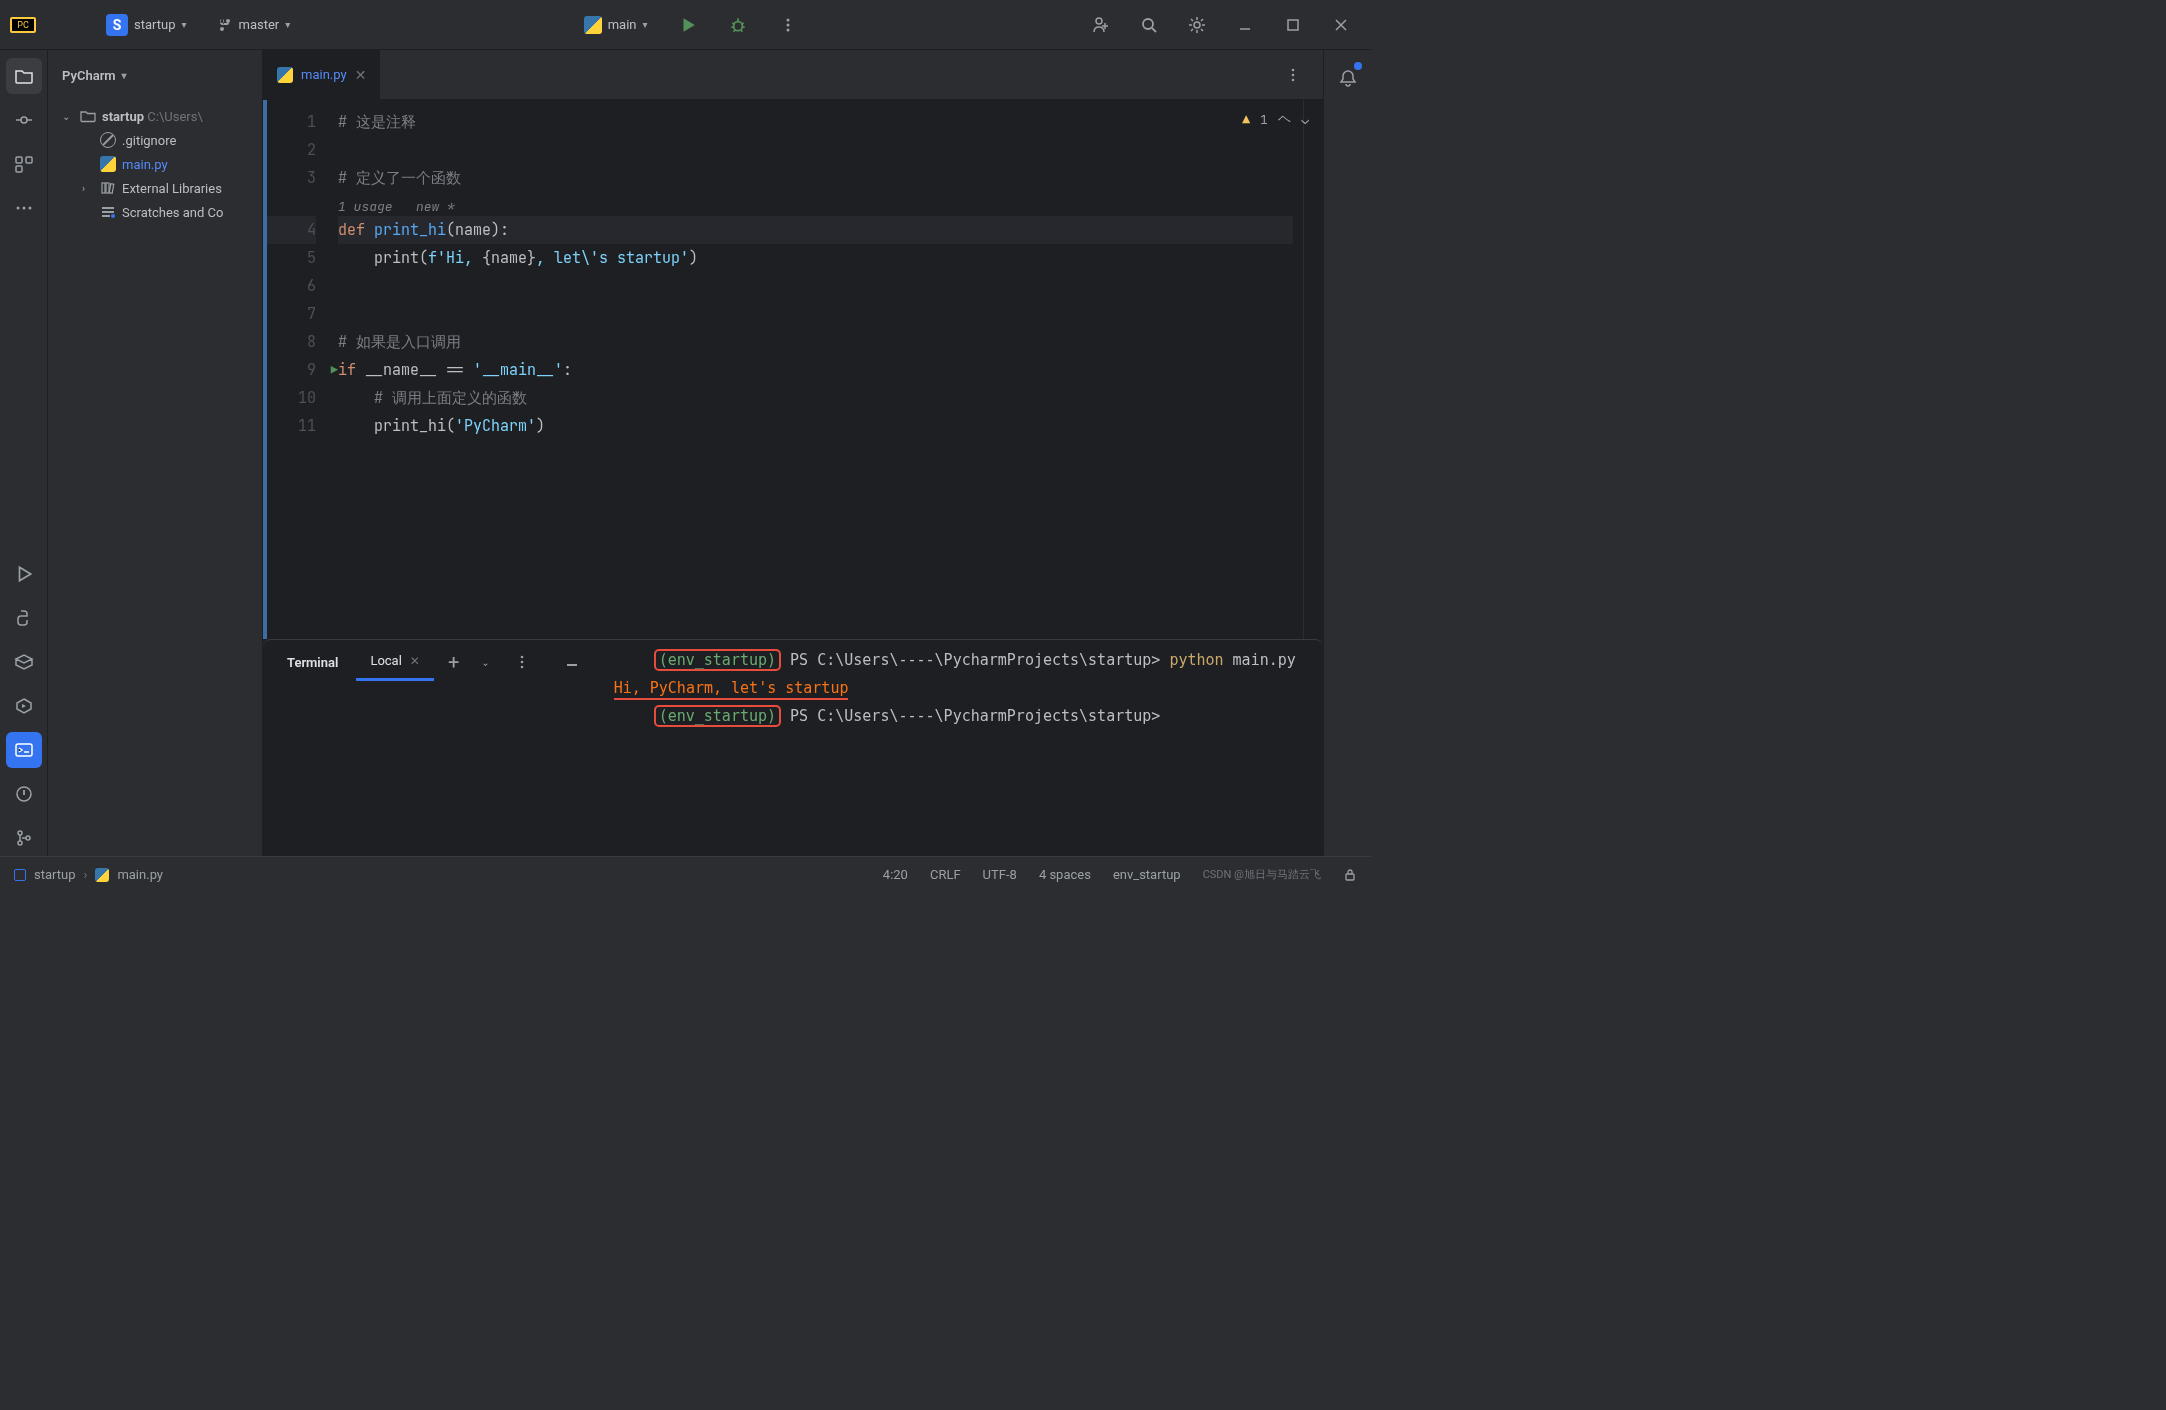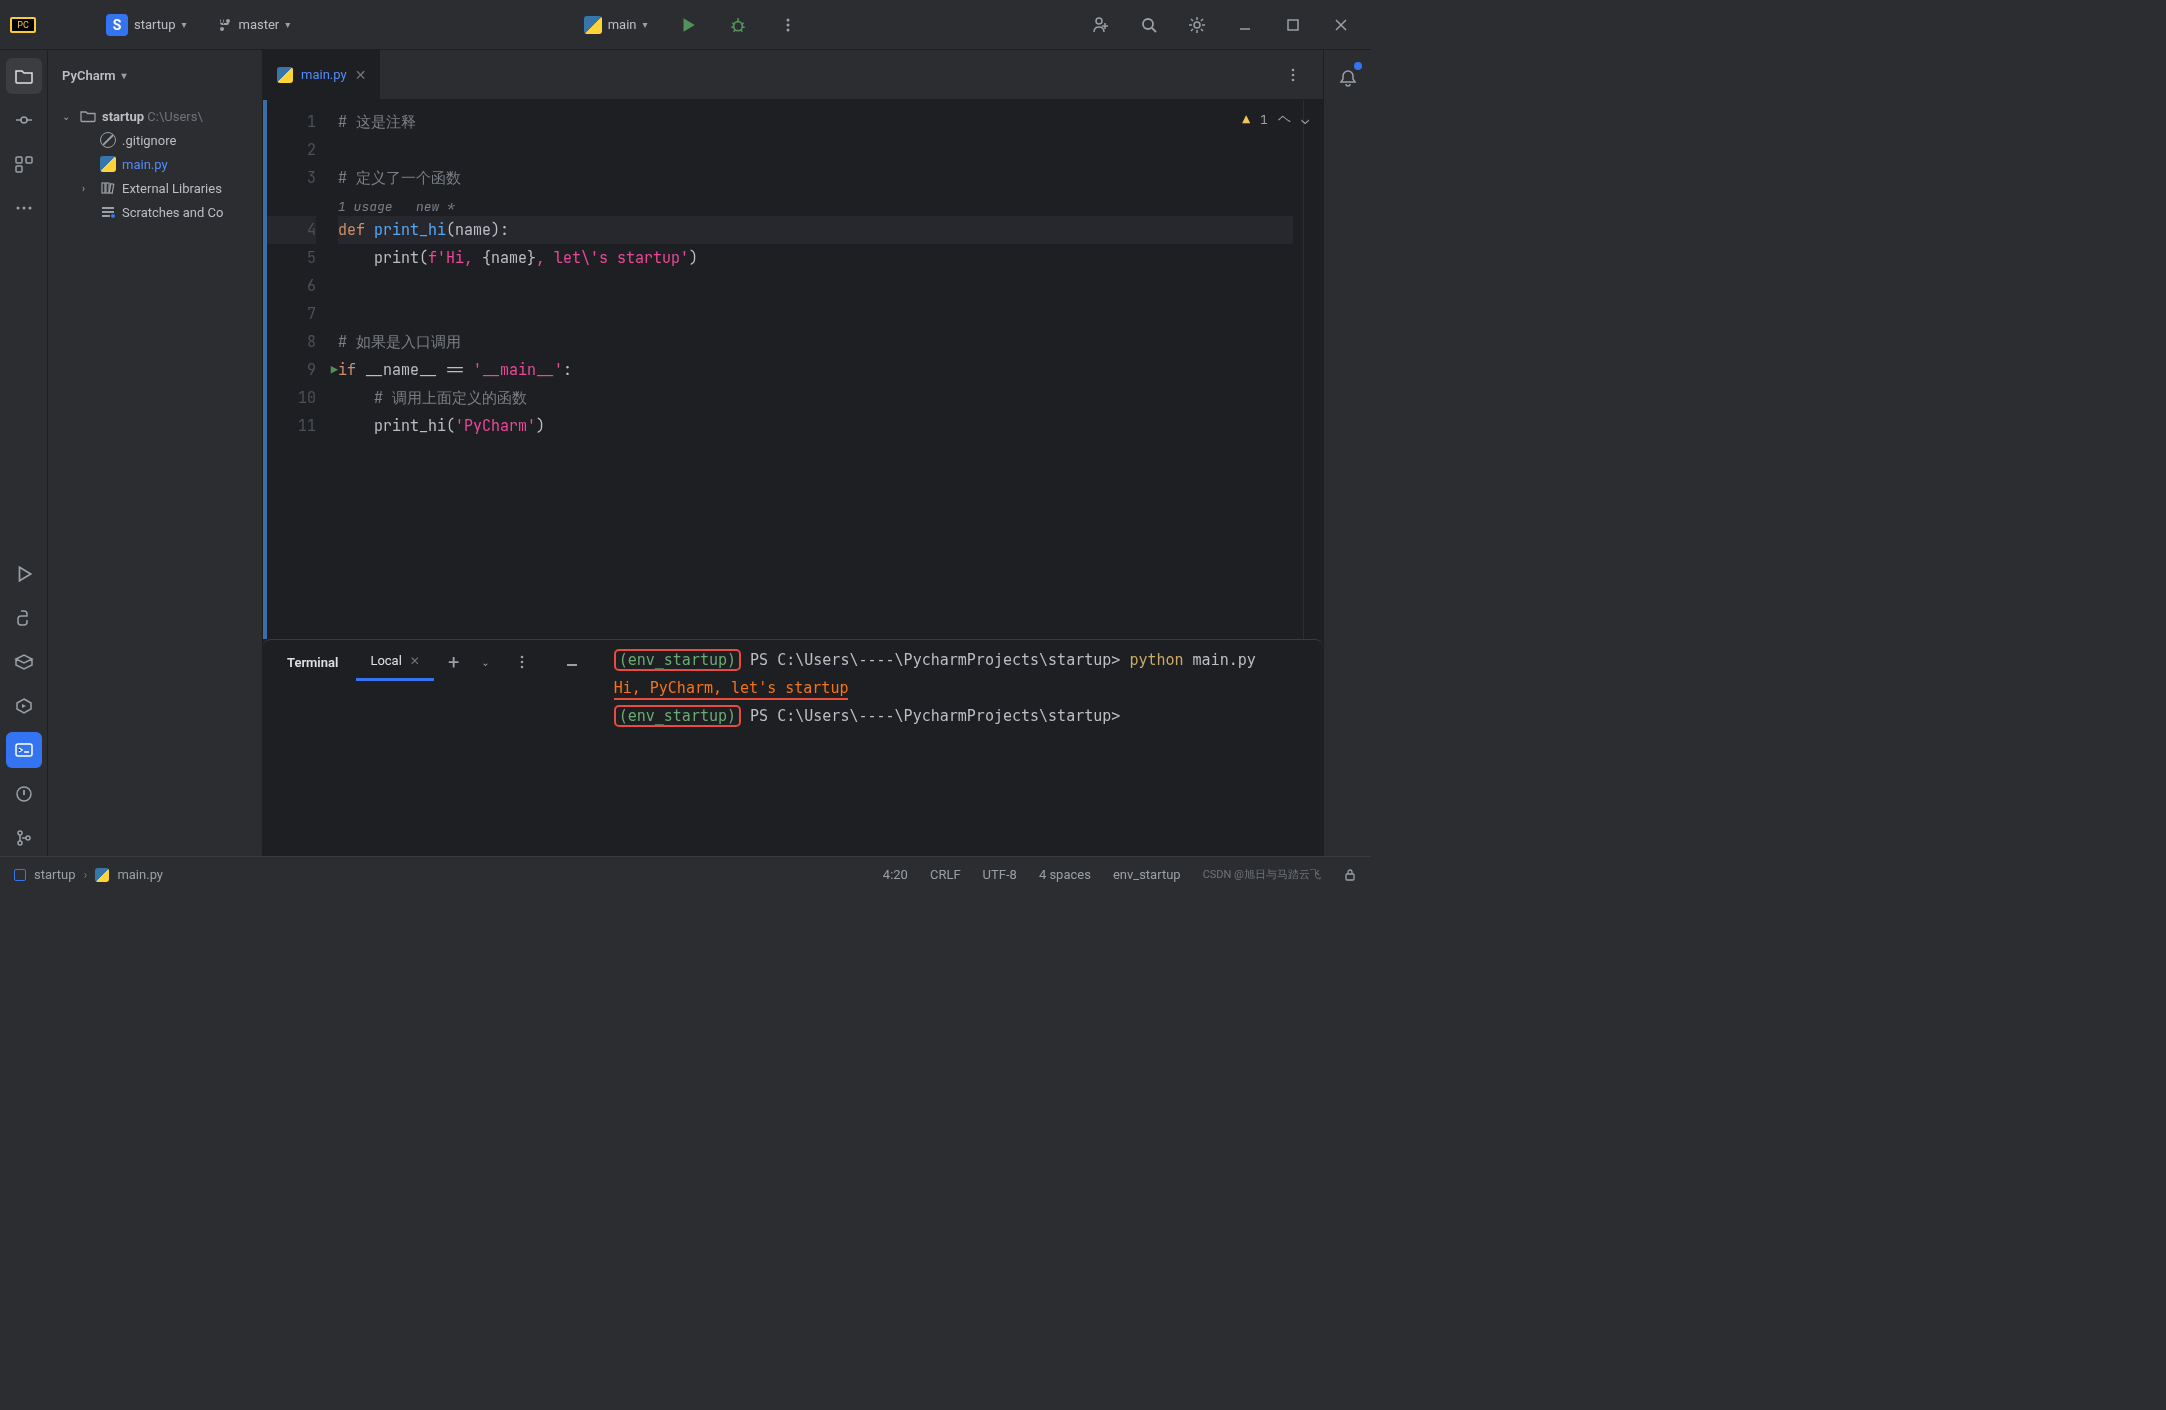--- a/index.html
+++ b/index.html
@@ -163,21 +163,21 @@
 }
 .gutter-line { height: 28px; line-height: 28px; position: relative; }
 .gutter-line.hl { background: #26282e; }
 .gutter-run { color: #549159; position: absolute; right: -22px; font-size: 12px; }
 .code-area { flex: 1; padding: 8px 10px; position: relative; }
 .code-line { height: 28px; line-height: 28px; white-space: pre; }
 .code-line.hl { background: #26282e; }
 .c-comment { color: #7a7e85; }
 .c-keyword { color: #cf8e6d; }
 .c-funcname { color: #56a8f5; }
-.c-string { color: #ec4899; }
+.c-string { color: #7dd3fc; }
 .c-ident { color: #bcbec4; }
 .c-inlay { color: #7a7e85; font-style: italic; font-size: 13px; }
 .editor-badge {
   position: absolute;
   top: 10px; right: 14px;
   display: flex; align-items: center; gap: 10px;
   color: #9aa0a6;
   font-size: 13px;
 }
 .warn-tri { color: #f2c55c; }
@@ -232,20 +232,21 @@
   padding: 6px 12px;
   font-family: Consolas, monospace;
   font-size: 15px;
   line-height: 28px;
 }
 .env-box {
   border: 2.5px solid #e74c3c;
   border-radius: 5px;
   padding: 0 3px;
   color: #6aab73;
+  margin-left: 40px;
 }
 .term-yellow { color: #c9a86a; }
 .term-cmd { color: #bcbec4; }
 .term-out { color: #f97316; border-bottom: 2px solid #e74c3c; padding-bottom: 1px; }
 
 
 .statusbar {
   height: 36px;
   background: #2b2d30;
   border-top: 1px solid #393b40;

